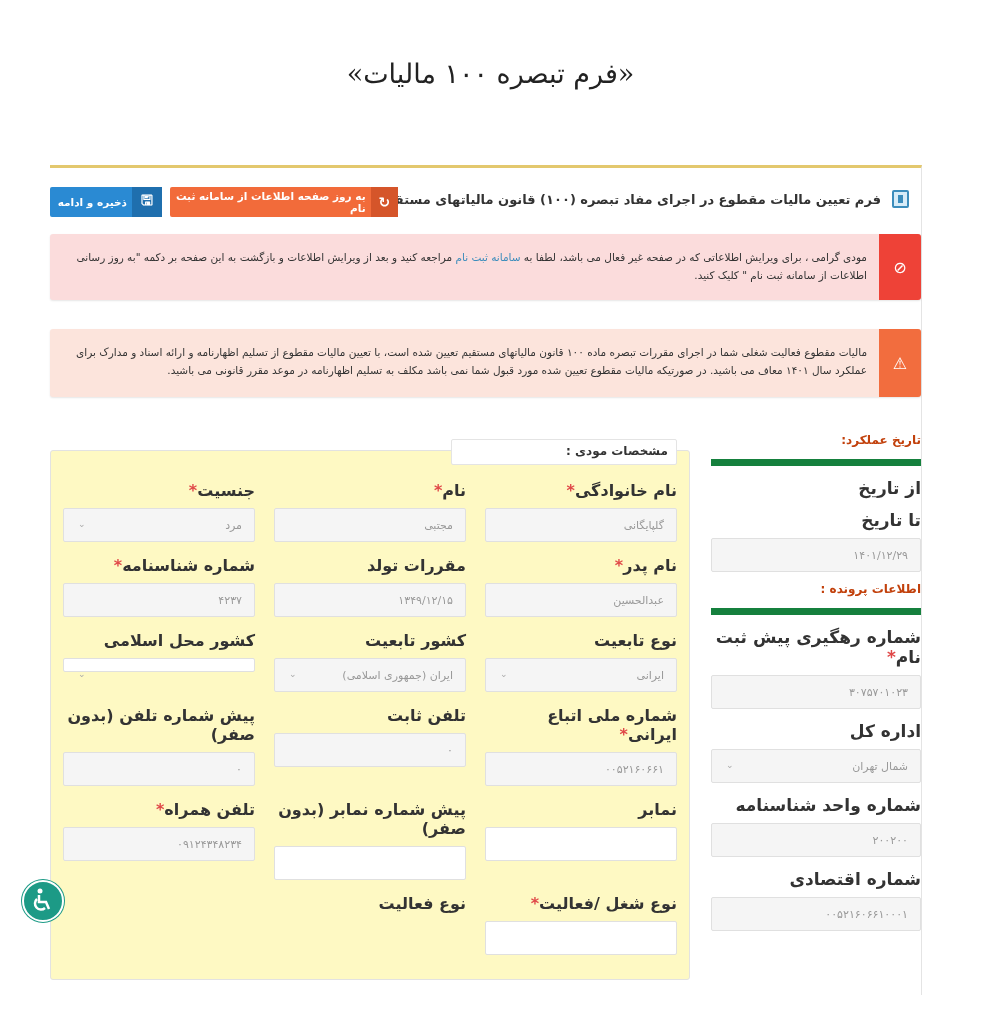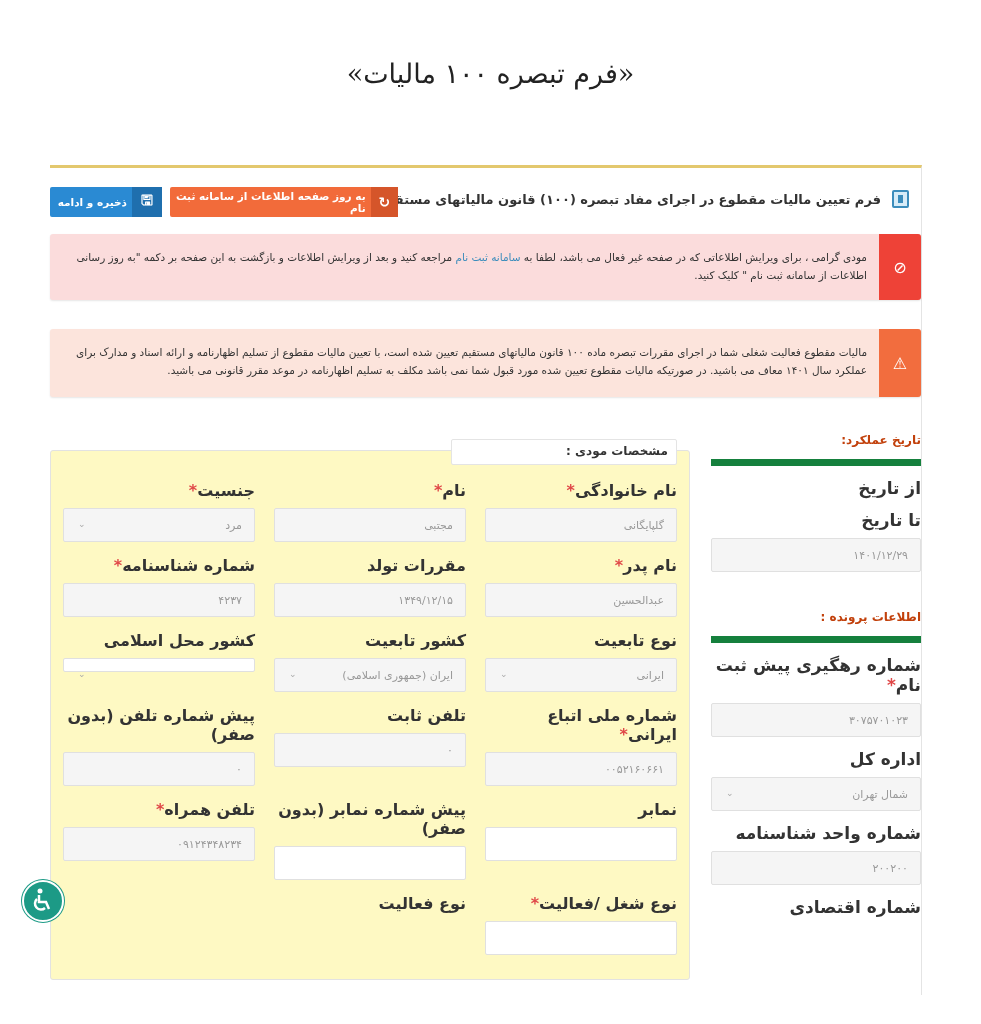--- a/index.html
+++ b/index.html
@@ -88,31 +88,32 @@
   <div class="alert alert-warn">
     <div class="side">⚠</div>
     <div class="msg">مالیات مقطوع فعالیت شغلی شما در اجرای مقررات تبصره ماده ۱۰۰ قانون مالیاتهای مستقیم تعیین شده است، با تعیین مالیات مقطوع از تسلیم اظهارنامه و ارائه اسناد و مدارک برای عملکرد سال ۱۴۰۱ معاف می باشید. در صورتیکه مالیات مقطوع تعیین شده مورد قبول شما نمی باشد مکلف به تسلیم اظهارنامه در موعد مقرر قانونی می باشید.</div>
   </div>
 
   <div class="sidecol">
     <div class="sec-title">تاریخ عملکرد:</div>
     <div class="flabel">از تاریخ</div>
     <div class="flabel">تا تاریخ</div>
     <div class="finput">۱۴۰۱/۱۲/۲۹</div>
-    <div class="sec-title" style="margin-top:38px">اطلاعات پرونده :</div>
+    <div class="sec-title" style="margin-top:10px">اطلاعات پرونده :</div>
     <div class="flabel"><span>شماره رهگیری پیش ثبت نام</span><span class="req">*</span></div>
     <div class="finput">۳۰۷۵۷۰۱۰۲۳</div>
     <div class="flabel">اداره کل</div>
     <div class="finput">
         <span>شمال تهران</span>
         <span class="chev">⌄</span>
       </div>
     <div class="flabel">شماره واحد شناسنامه</div>
     <div class="finput">۲۰۰۲۰۰</div>
     <div class="flabel">شماره اقتصادی</div>
+    <div class="finput">۰۰۵۲۱۶۰۶۶۱۰۰۰۱</div>
   </div>
 
   <div class="fieldset">
     <div class="legend">مشخصات مودی :</div>
     <div class="grid">
       <div class="cell">
           <div class="flabel"><span>نام خانوادگی</span><span class="req">*</span></div>
           <div class="finput">گلپایگانی</div>
         </div>
       <div class="cell">

